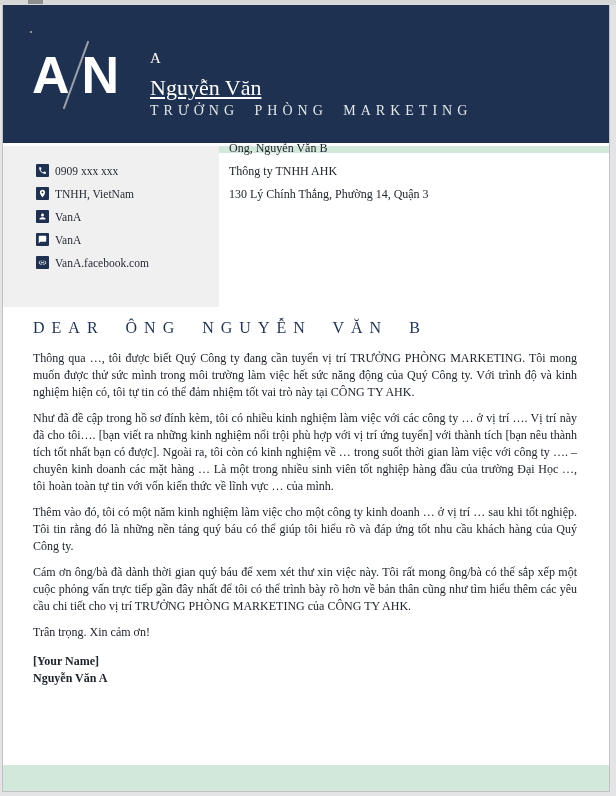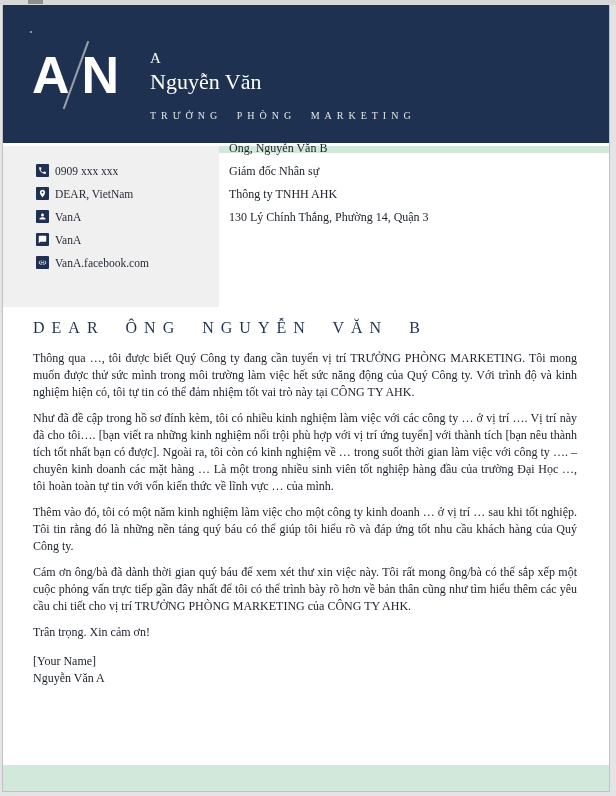--- a/index.html
+++ b/index.html
@@ -24,23 +24,23 @@
     position:absolute;left:29px;top:30px;height:80px;display:flex;align-items:center;
     font-family:"Liberation Sans", sans-serif;font-weight:bold;font-size:52px;color:#ffffff;
     line-height:1;
   }
   .monogram .slash{
     display:inline-block;width:2px;height:72px;background:#98a0aa;
     transform:rotate(20deg);margin:0 5px;
   }
   .namebox{position:absolute;left:147px;top:44px;color:#ffffff;}
   .tiny-initial{font-size:15px;line-height:18px;}
-  .big-name{font-size:22px;line-height:30px;margin-top:0;}
+  .big-name{font-size:22px;line-height:30px;margin-top:6px;text-decoration:underline;}
   .role{
-    font-size:10px;letter-spacing:5px;word-spacing:7px;margin-top:13px;color:#e3e8ea;font-family:Liberation Serif, serif;
+    font-size:14px;letter-spacing:5px;word-spacing:7px;margin-top:0;color:#e3e8ea;font-family:Liberation Serif, serif;
   }
 
   
   .mint-strip{position:absolute;left:216px;right:0;top:141px;height:7px;background:#d2e8da;}
   .footer-band{position:absolute;left:0;right:0;top:760px;height:26px;background:#d2e8da;}
 
   
   .sidebar{
     position:absolute;left:0;top:141px;width:216px;height:161px;background:#f0f0f1;
     box-sizing:border-box;padding:13px 0 6px 33px;
@@ -58,21 +58,21 @@
   .recipient .r-line{font-size:12px;line-height:23px;white-space:nowrap;}
 
   
   .letter{position:absolute;left:30px;right:32px;top:314px;color:#20252d;}
   .salutation{
     font-size:16px;font-weight:normal;color:#1f3150;letter-spacing:7px;word-spacing:10px;
     margin:0 0 13px 0;white-space:nowrap;
   }
   .letter p{font-size:12px;line-height:17px;text-align:justify;margin:0 0 9px 0;font-family:Liberation Serif, serif;}
   .closing{margin-top:9px !important;text-align:left;}
-  .signature{margin-top:12px;}
+  .signature{margin-top:12px;font-weight:bold;}
   .sig-line{font-size:12px;line-height:17px;}
 </style>
 </head>
 <body>
 
 <div class="top-strip">
   <div class="top-tab"></div>
 </div>
 
 <div class="page">
@@ -104,21 +104,21 @@
       <span class="contact-label">0909 xxx xxx</span>
     </div>
 
 
     <div class="contact-item">
       <span class="icon-box">
         <svg viewBox="0 0 24 24">
             <path d="M12 2C8.13 2 5 5.13 5 9c0 5.25 7 13 7 13s7-7.75 7-13c0-3.87-3.13-7-7-7zm0 9.5c-1.38 0-2.5-1.12-2.5-2.5s1.12-2.5 2.5-2.5 2.5 1.12 2.5 2.5-1.12 2.5-2.5 2.5z"></path>
           </svg>
       </span>
-      <span class="contact-label">DEAR, VietNam</span>
+      <span class="contact-label">TNHH, VietNam</span>
     </div>
 
     <div class="contact-item">
       <span class="icon-box">
         <svg viewBox="0 0 24 24">
             <path d="M12 12c2.21 0 4-1.79 4-4s-1.79-4-4-4-4 1.79-4 4 1.79 4 4 4zm0 2c-2.67 0-8 1.34-8 4v2h16v-2c0-2.66-5.33-4-8-4z"></path>
           </svg>
       </span>
       <span class="contact-label">VanA</span>
     </div>
@@ -138,21 +138,20 @@
             <path d="M3.9 12c0-1.71 1.39-3.1 3.1-3.1h4V7H7c-2.76 0-5 2.24-5 5s2.24 5 5 5h4v-1.9H7c-1.71 0-3.1-1.39-3.1-3.1zm4.1 1h8v-2H8v2zm9-6h-4v1.9h4c1.71 0 3.1 1.39 3.1 3.1s-1.39 3.1-3.1 3.1h-4V17h4c2.76 0 5-2.24 5-5s-2.24-5-5-5z"></path>
           </svg>
       </span>
       <span class="contact-label">VanA.facebook.com</span>
     </div>
 
   </div>
 
   <div class="recipient">
     <div class="r-line">Ông, Nguyễn Văn B</div>
-    <div class="r-line">Giám đốc Nhân sự</div>
     <div class="r-line">Thông ty TNHH AHK</div>
     <div class="r-line">130 Lý Chính Thắng, Phường 14, Quận 3</div>
   </div>
 
   <div class="letter">
     <h1 class="salutation">DEAR ÔNG NGUYỄN VĂN B</h1>
     <p>Thông qua …, tôi được biết Quý Công ty đang cần tuyển vị trí TRƯỞNG PHÒNG MARKETING. Tôi mong muốn được thử sức mình trong môi trường làm việc hết sức năng động của Quý Công ty. Với trình độ và kinh nghiệm hiện có, tôi tự tin có thể đảm nhiệm tốt vai trò này tại CÔNG TY AHK.</p>
     <p>Như đã đề cập trong hồ sơ đính kèm, tôi có nhiều kinh nghiệm làm việc với các công ty … ở vị trí …. Vị trí này đã cho tôi…. [bạn viết ra những kinh nghiệm nổi trội phù hợp với vị trí ứng tuyển] với thành tích [bạn nêu thành tích tốt nhất bạn có được]. Ngoài ra, tôi còn có kinh nghiệm về … trong suốt thời gian làm việc với công ty …. – chuyên kinh doanh các mặt hàng … Là một trong nhiều sinh viên tốt nghiệp hàng đầu của trường Đại Học …, tôi hoàn toàn tự tin với vốn kiến thức về lĩnh vực … của mình.</p>
     <p>Thêm vào đó, tôi có một năm kinh nghiệm làm việc cho một công ty kinh doanh … ở vị trí … sau khi tốt nghiệp. Tôi tin rằng đó là những nền tảng quý báu có thể giúp tôi hiểu rõ và đáp ứng tốt nhu cầu khách hàng của Quý Công ty.</p>
     <p>Cám ơn ông/bà đã dành thời gian quý báu để xem xét thư xin việc này. Tôi rất mong ông/bà có thể sắp xếp một cuộc phỏng vấn trực tiếp gần đây nhất để tôi có thể trình bày rõ hơn về bản thân cũng như tìm hiểu thêm các yêu cầu chi tiết cho vị trí TRƯỞNG PHÒNG MARKETING của CÔNG TY AHK.</p>

